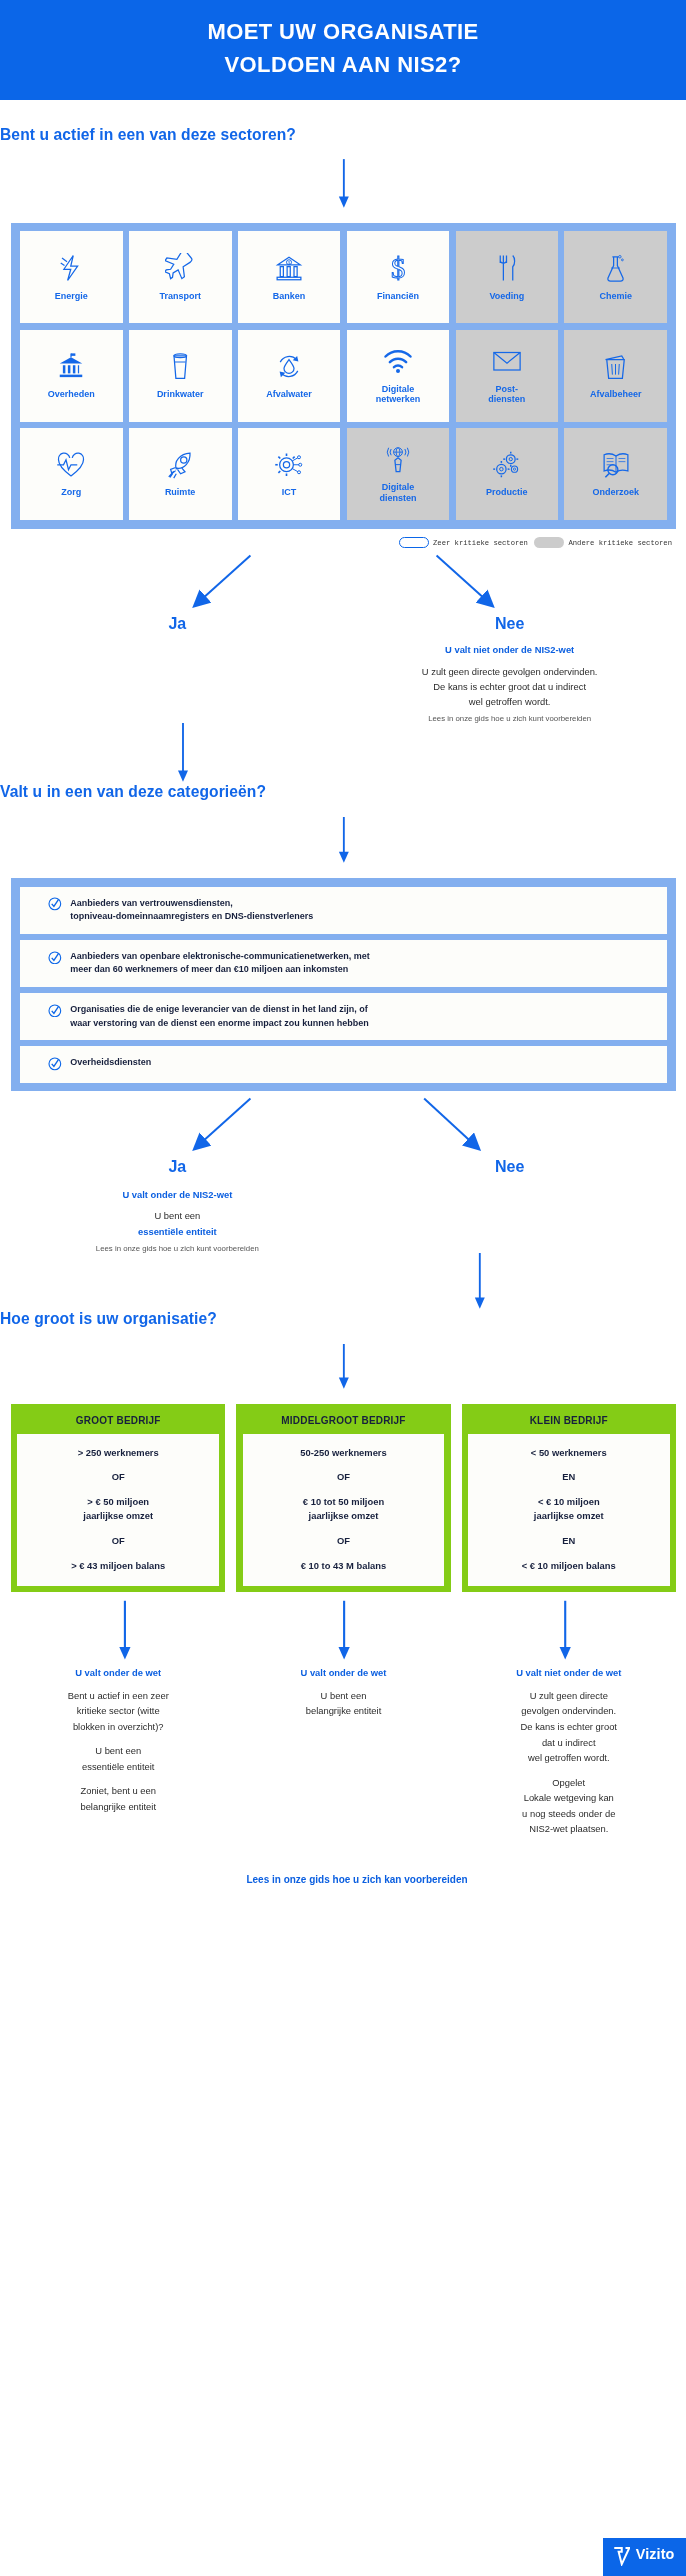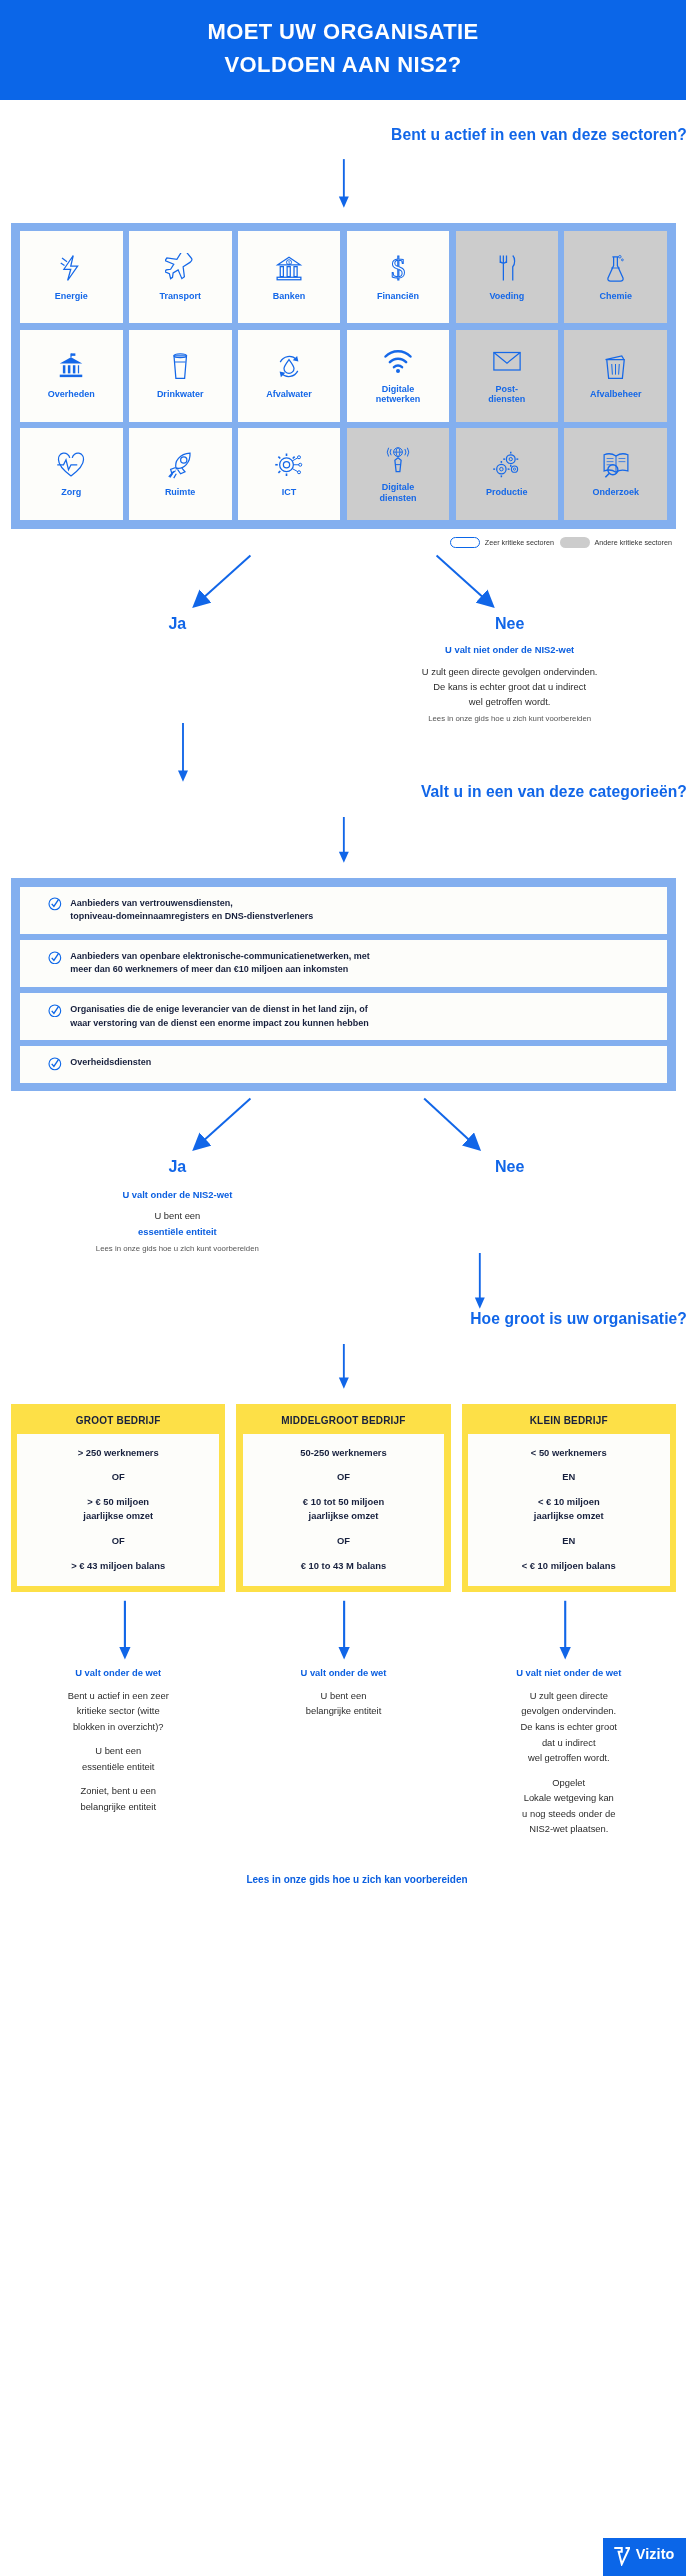--- a/index.html
+++ b/index.html
@@ -22,21 +22,21 @@
     font-size: 22px;
     font-weight: 700;
     letter-spacing: 0.4px;
     line-height: 1.48;
     text-transform: uppercase;
   }
   .header h1 span { display: block; }
 
   
   .q-heading {
-    text-align: right;
+    text-align: left;
     color: #1166e8;
     font-size: 15.6px;
     font-weight: 700;
     letter-spacing: 0.1px;
   }
 
   
   .arrow-down {
     display: block;
     margin: 0 auto;
@@ -77,21 +77,21 @@
   
   .legend {
     display: flex;
     justify-content: flex-end;
     align-items: center;
     gap: 6.2px;
     padding: 8.7px 15px 0 0;
     font-size: 7.2px;
     color: #333333;
   }
-  .legend-item { display: flex; align-items: center; gap: 4.4px; }
+  .legend-item { display: flex; align-items: center; gap: 4.4px; font-family: Liberation Mono, monospace; }
   .swatch-white {
     width: 30px; height: 10.6px; border-radius: 5.6px;
     background: #ffffff; border: 1.6px solid #0b66e8;
   }
   .swatch-gray {
     width: 30px; height: 10.6px; border-radius: 5.6px;
     background: #cccccc;
   }
   .branch-label {
     color: #1166e8;
@@ -144,21 +144,21 @@
     white-space: pre-line;
   }
 
   
   .size-row {
     display: grid;
     grid-template-columns: repeat(3, 1fr);
     gap: 11.2px;
     margin: 0 11.2px;
   }
-  .size-box { background: #fde047; padding: 6.2px; }
+  .size-box { background: #84cc16; padding: 6.2px; }
   .size-title {
     color: #17203d;
     font-size: 10px;
     font-weight: 700;
     text-align: center;
     letter-spacing: 0.2px;
     padding: 5.6px 0 8px;
     text-transform: uppercase;
   }
   .size-body {

